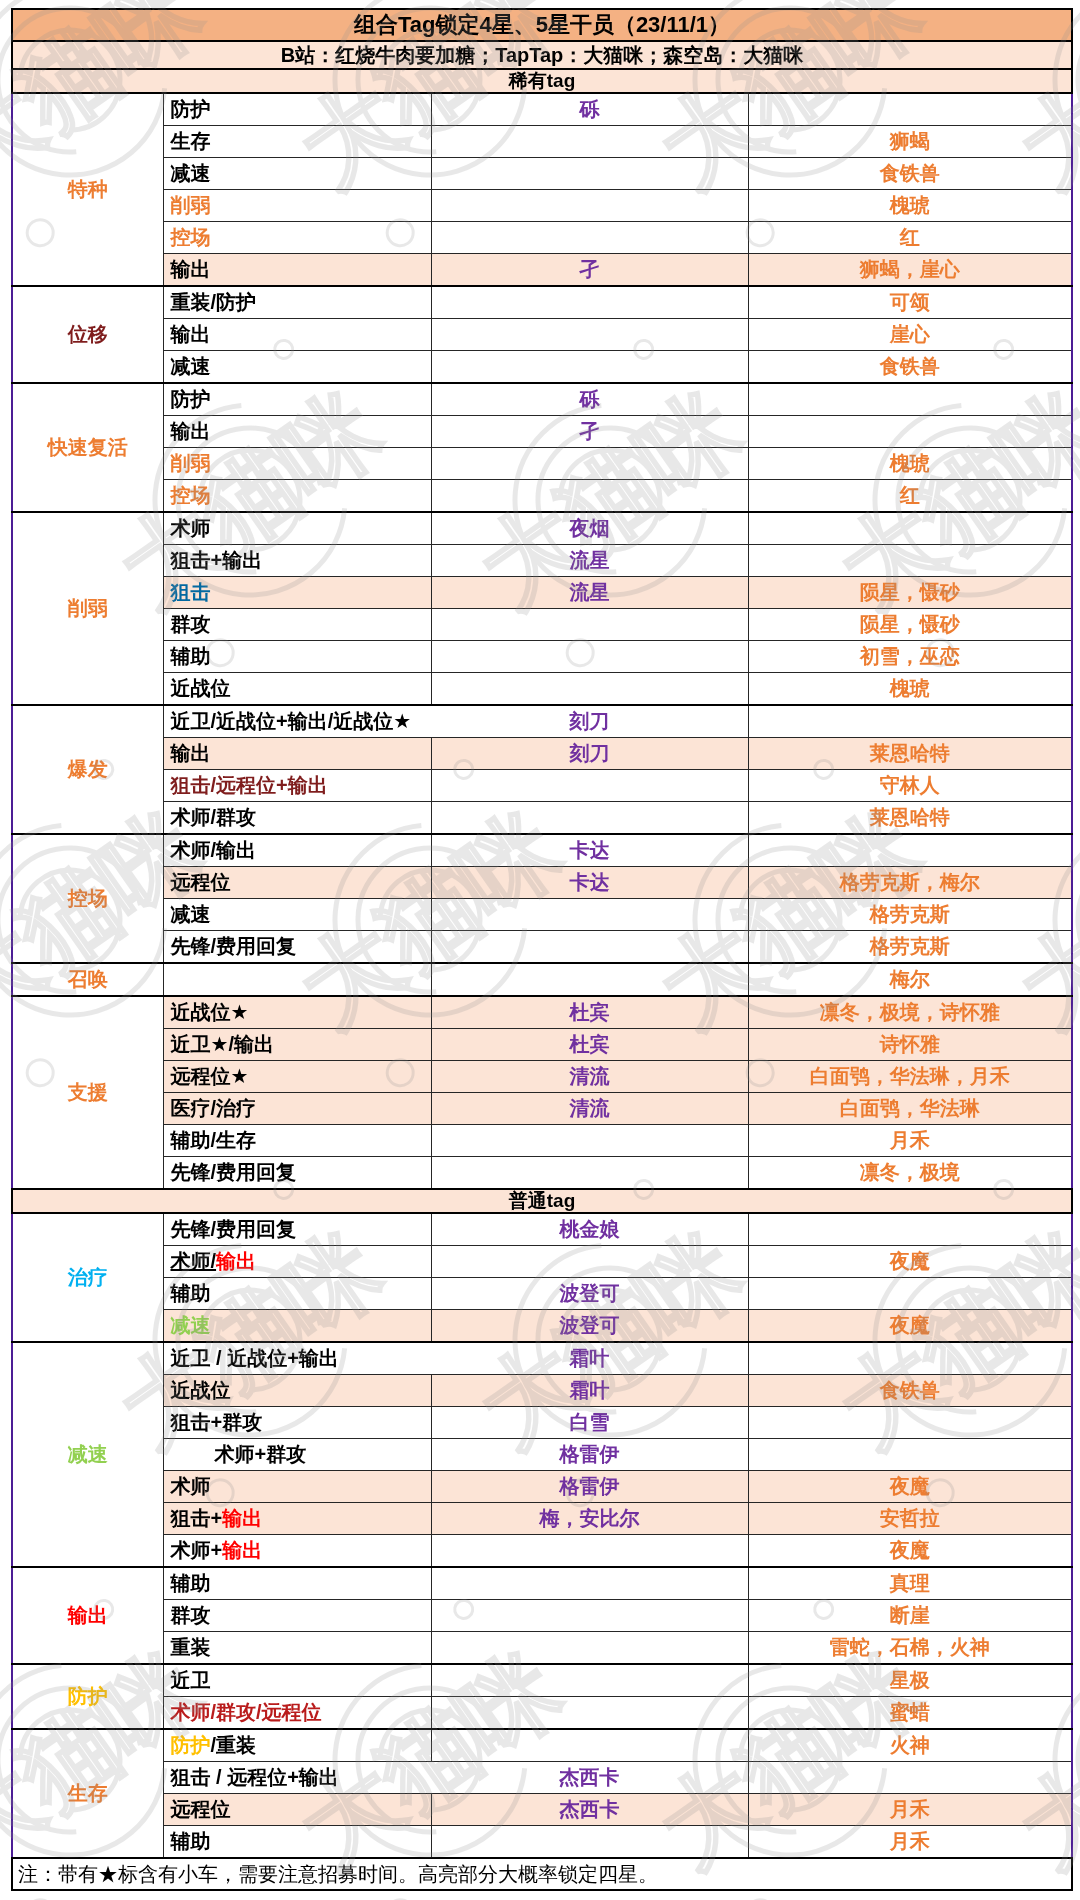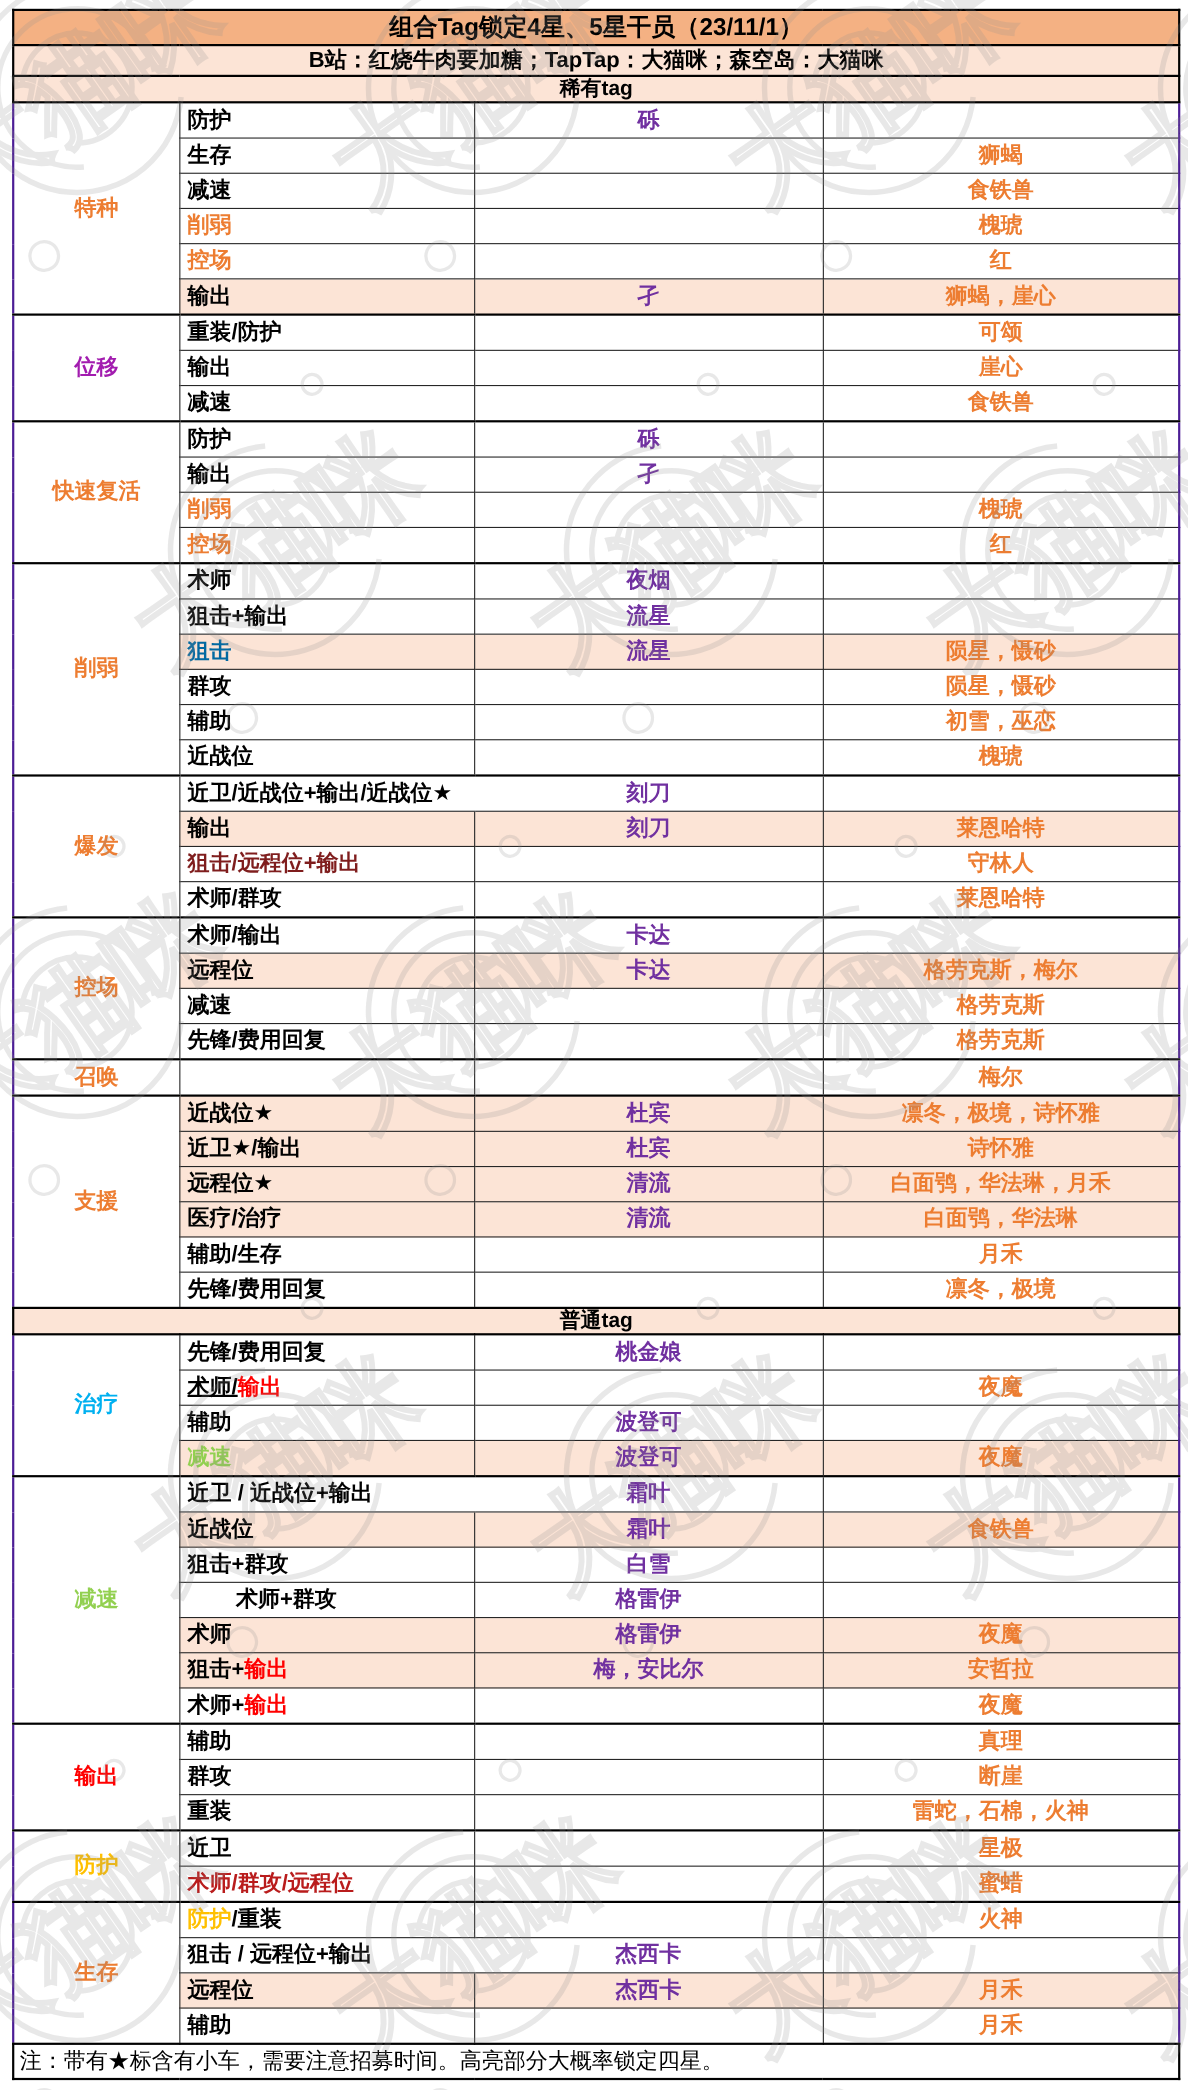--- a/index.html
+++ b/index.html
@@ -82,21 +82,21 @@
           <td class="tag"><span style="color: rgb(237, 125, 49);">控场</span></td>
           <td class="op5"></td>
           <td class="op4">红</td>
         </tr>
         <tr class="hl">
           <td class="tag"><span style="color: rgb(0, 0, 0);">输出</span></td>
           <td class="op5">孑</td>
           <td class="op4">狮蝎，崖心</td>
         </tr>
         <tr class="gtop">
-          <td class="cat" rowspan="3" style="color: #a21caf;">位移</td>
+          <td class="cat" rowspan="3" style="color: #7f1d1d;">位移</td>
           <td class="tag"><span style="color: rgb(0, 0, 0);">重装/防护</span></td>
           <td class="op5"></td>
           <td class="op4">可颂</td>
         </tr>
         <tr>
           <td class="tag"><span style="color: rgb(0, 0, 0);">输出</span></td>
           <td class="op5"></td>
           <td class="op4">崖心</td>
         </tr>
         <tr>

